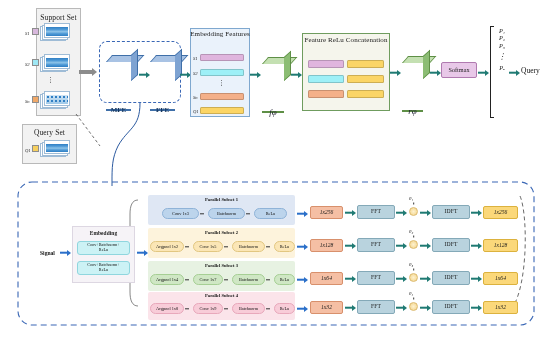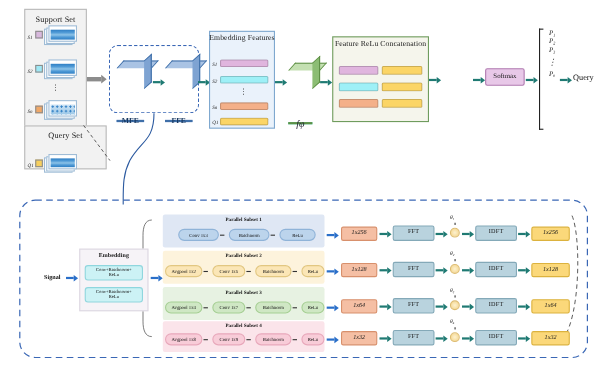--- a/index.html
+++ b/index.html
@@ -138,21 +138,21 @@
     position:absolute; left:0; right:0; text-align:center;
     font-size:4.6px; font-weight:bold; color:#111;
   }
   svg.overlay { position:absolute; left:0; top:0; width:550px; height:337px; pointer-events:none; }
 </style>
 </head>
 <body>
 
 <div id="stage">
 
-  <div class="panel" style="left:22px; top:8px; width:57px; height:108px;">
+  <div class="panel" style="left:36px; top:8px; width:45px; height:108px;">
     <div class="panel-title" style="top:4px;">Support Set</div>
   </div>
 
   <div class="stack-label" style="left:25px; top:31px;">S1</div>
   <div class="chip" style="left:32px; top:28px; background:#d8b8dd;"></div>
   <div class="card-stack" style="left:40px; top:26px; width:30px; height:18px;">
     <div class="sheet s3" style="width:26px; height:15px;"></div>
     <div class="sheet s2" style="width:26px; height:15px;"></div>
     <div class="sheet s1" style="width:26px; height:15px;">
         <div class="card-wave"></div>
@@ -174,21 +174,21 @@
   <div class="stack-label" style="left:25px; top:99px;">Sn</div>
   <div class="chip" style="left:32px; top:96px; background:#f0a868;"></div>
   <div class="card-stack" style="left:40px; top:94px; width:30px; height:18px;">
     <div class="sheet s3" style="width:26px; height:15px;"></div>
     <div class="sheet s2" style="width:26px; height:15px;"></div>
     <div class="sheet s1" style="width:26px; height:15px;">
         <div class="card-wave dotted"></div>
       </div>
   </div>
 
-  <div class="panel" style="left:22px; top:114px; width:75px; height:40px;">
+  <div class="panel" style="left:22px; top:124px; width:55px; height:40px;">
     <div class="panel-title" style="top:3px;">Query Set</div>
   </div>
   <div class="stack-label" style="left:25px; top:148px;">Q1</div>
   <div class="chip" style="left:32px; top:145px; background:#f6cf5e;"></div>
   <div class="card-stack" style="left:40px; top:143px; width:30px; height:18px;">
     <div class="sheet s3" style="width:26px; height:14px;"></div>
     <div class="sheet s2" style="width:26px; height:14px;"></div>
     <div class="sheet s1" style="width:26px; height:14px;">
         <div class="card-wave"></div>
       </div>
@@ -266,20 +266,25 @@
   <div class="fbar" style="left:347px; top:75px; width:37px; height:8px; background:#fbd566;"></div>
 
   <div class="fbar" style="left:308px; top:90px; width:36px; height:8px; background:#f4b089;"></div>
   <div class="fbar" style="left:347px; top:90px; width:37px; height:8px; background:#fbd566;"></div>
 
   <div class="arrow teal" style="left:390px; top:69px; width:11px; height:7px;">
     <div class="shaft" style="width:7px;"></div>
       <div class="head"></div>
   </div>
 
+  <div class="cube green" style="left:402px; top:56px; width:28px; height:29px;">
+    <div class="top"></div>
+    <div class="side"></div>
+    <div class="face" style="font-style:italic; font-weight:normal; font-size:9px;">rφ</div>
+  </div>
 
   <div class="arrow teal" style="left:430px; top:69px; width:11px; height:7px;">
     <div class="shaft" style="width:7px;"></div>
       <div class="head"></div>
   </div>
 
   <div class="rbox softmax" style="left:441px; top:62px; width:36px; height:16px;">Softmax</div>
 
   <div class="arrow teal" style="left:478px; top:69px; width:11px; height:7px;">
     <div class="shaft" style="width:7px;"></div>

